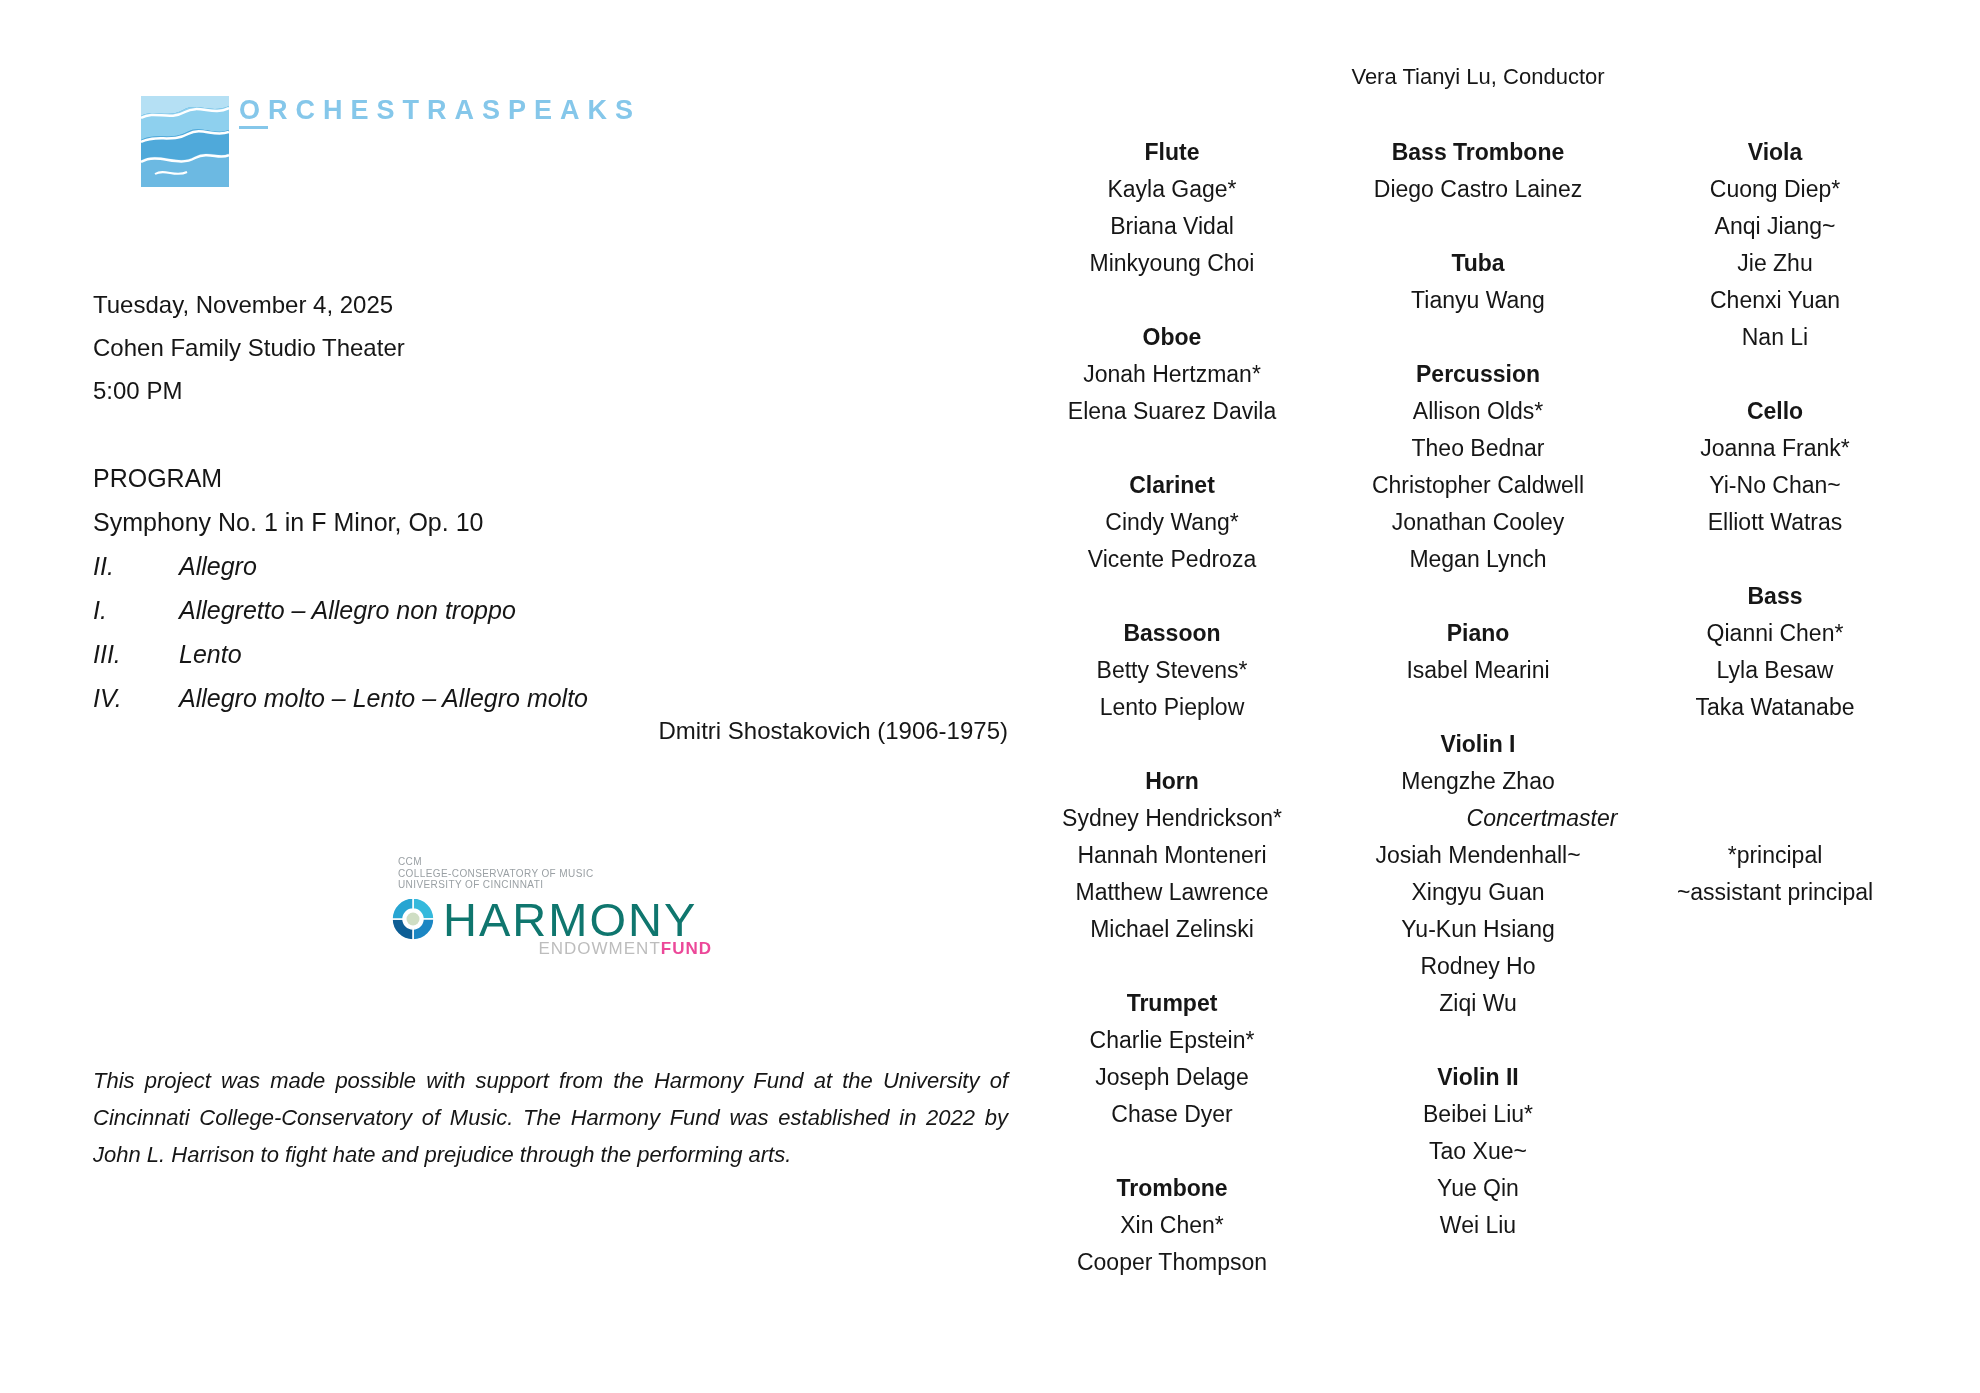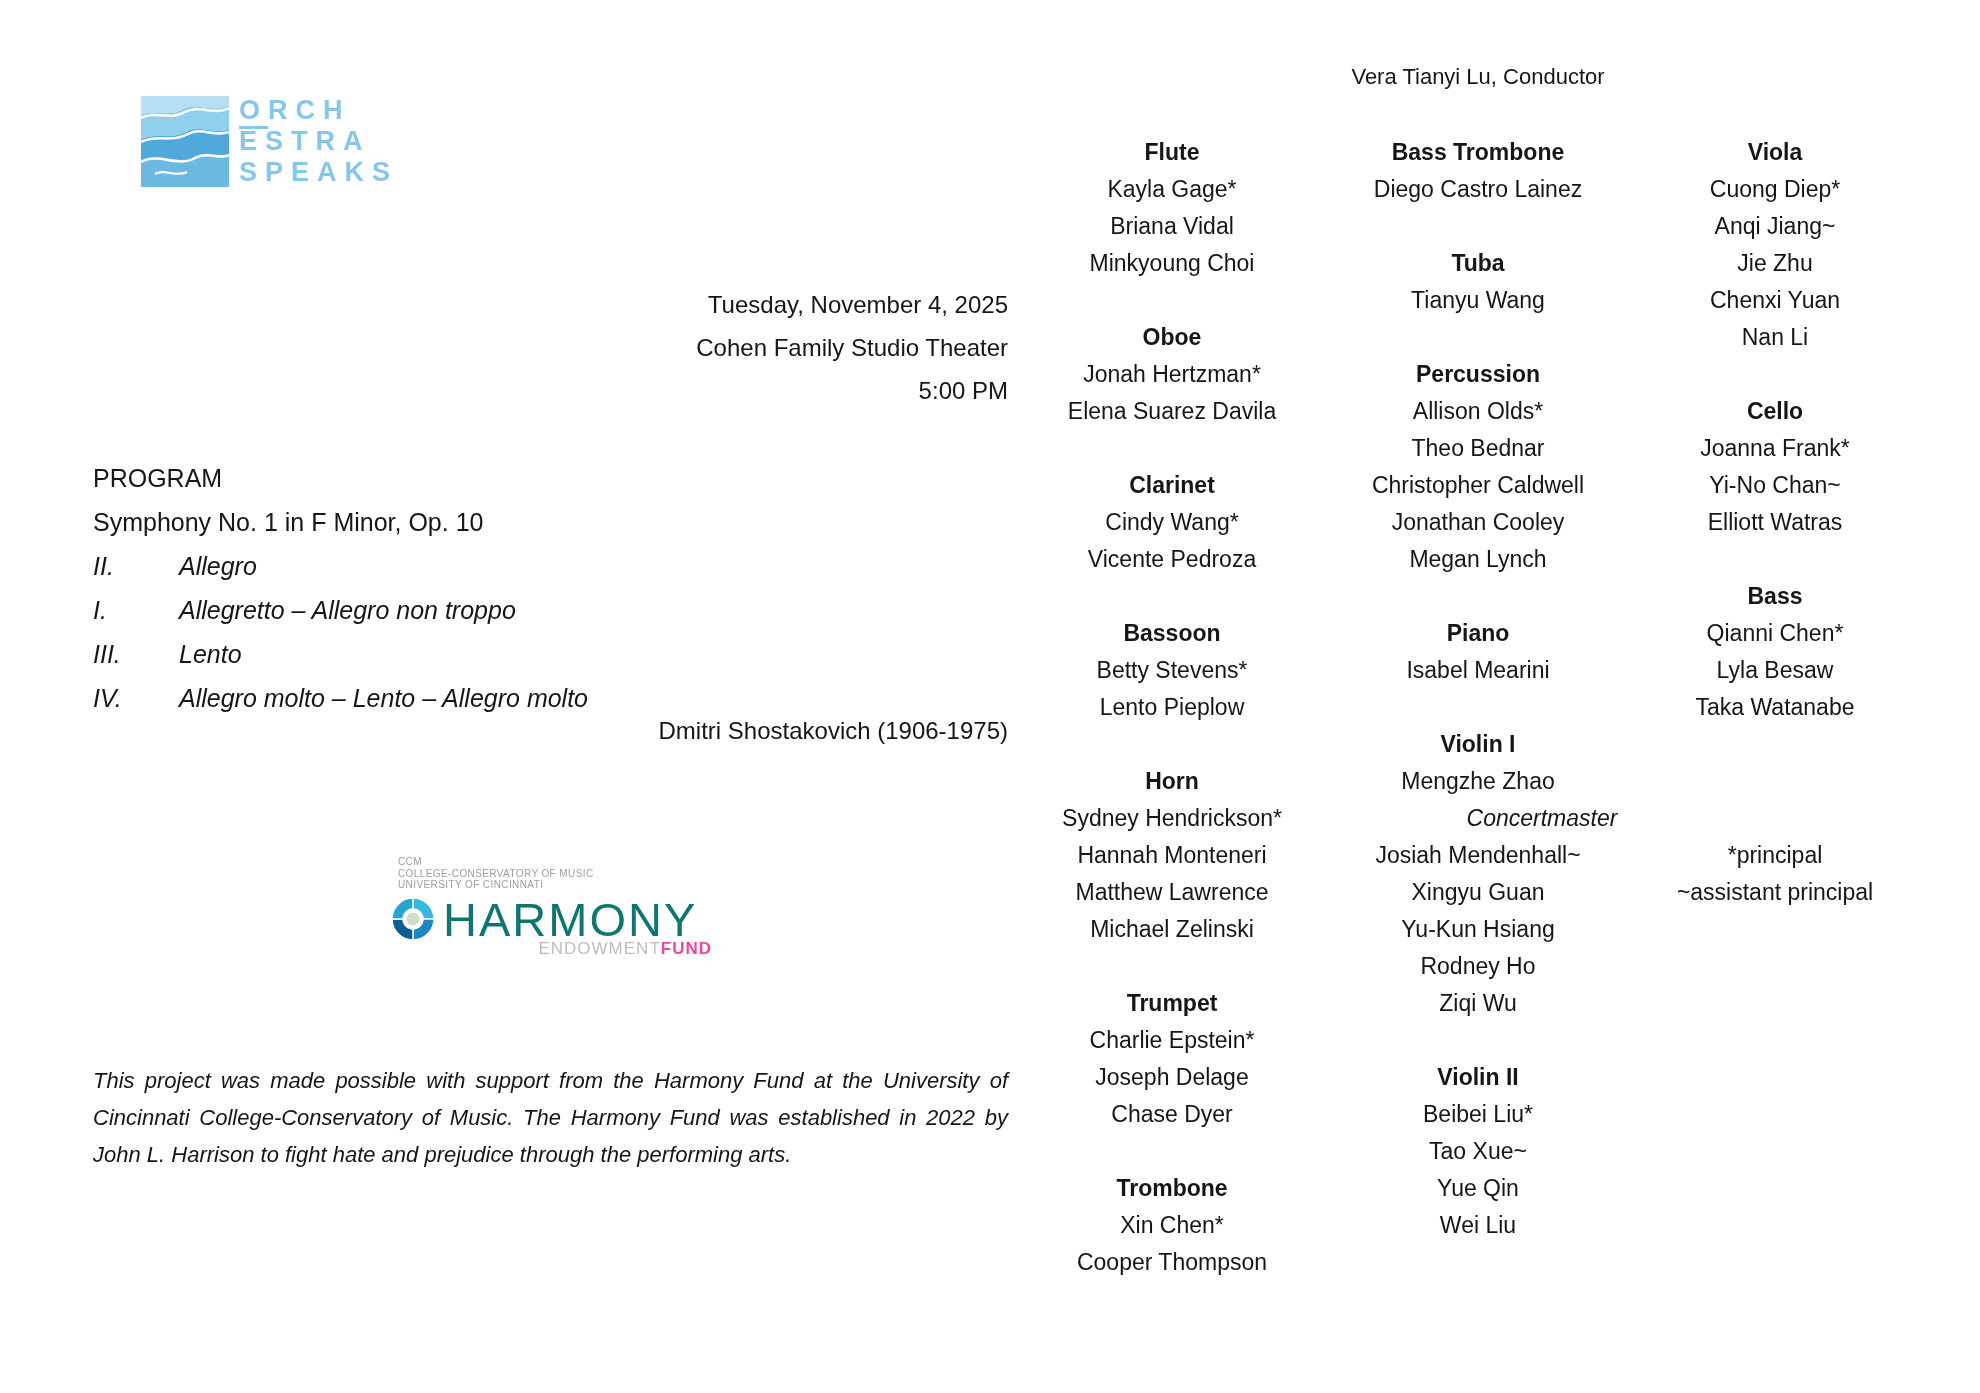--- a/index.html
+++ b/index.html
@@ -5,26 +5,26 @@
   html,body{margin:0;padding:0;background:#fff;}
   .page{
     position:relative;width:1980px;height:1393px;background:#ffffff;
     font-family:"Liberation Sans",sans-serif;color:#161616;overflow:hidden;
   }
   .abs{position:absolute;}
 
   
   #os-logo{left:141px;top:96px;display:flex;align-items:flex-start;}
   .os-square{width:88px;height:91px;flex:0 0 auto;}
-  .os-text{display:flex;flex-direction:column;justify-content:space-between;height:91px;padding-left:10px;}
+  .os-text{display:flex;flex-direction:row;justify-content:space-between;height:91px;padding-left:10px;}
   .os-line{font-size:27px;font-weight:700;letter-spacing:8px;color:#85c7ea;line-height:29px;white-space:nowrap;}
   .os-line .u{border-bottom:3px solid #85c7ea;padding-bottom:1px;}
 
   
-  #event-block{left:93px;top:283px;width:915px;text-align:right;font-size:24px;line-height:43px;}
+  #event-block{left:93px;top:283px;width:915px;text-align:left;font-size:24px;line-height:43px;}
 
   
   #program-block{left:93px;top:456px;width:915px;font-size:25px;line-height:44px;}
   .movement{font-style:italic;}
   .movement .num{display:inline-block;width:86px;}
 
   #composer-line{left:93px;top:717px;width:915px;text-align:right;font-size:24px;}
 
   
   #harmony{left:390px;top:856px;width:330px;}

